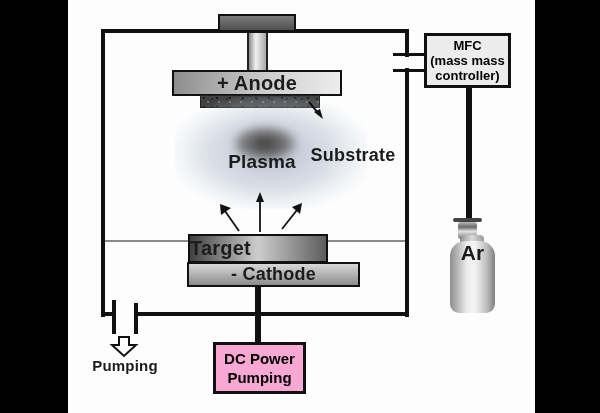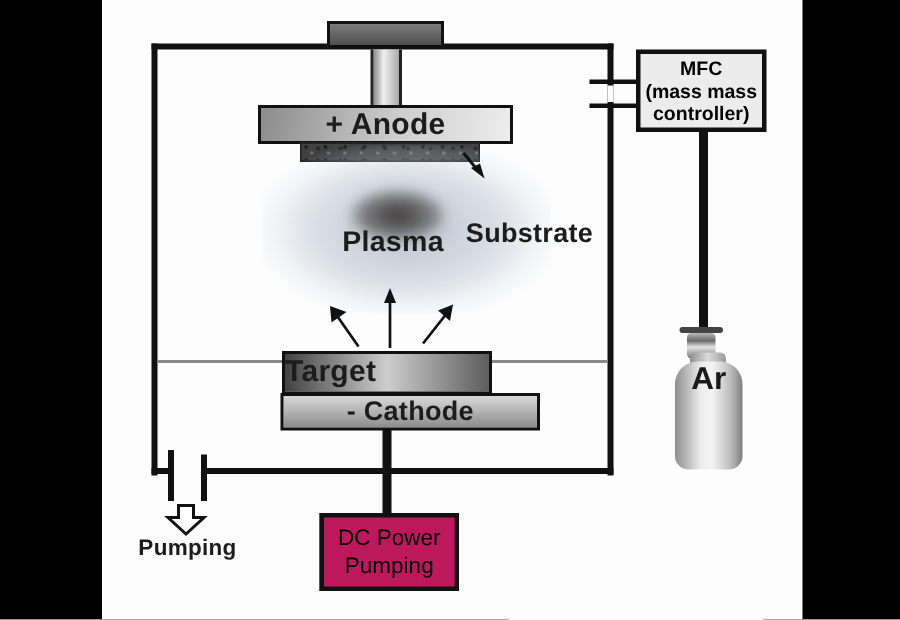--- a/index.html
+++ b/index.html
@@ -40,23 +40,23 @@
   .stage-line { left:105px; top:240px; width:300px; height:2px; background:#8a8a8a; }
 
   .target { left:188px; top:234px; width:140px; height:29px; border:2.5px solid #111;
             background:linear-gradient(90deg,#414141,#cdcdcd 50%,#5d5d5d);
             display:flex; align-items:center; font-size:20px; }
   .cathode { left:187px; top:262px; width:173px; height:25px; border:2px solid #111;
             background:linear-gradient(180deg,#d8d8d8,#8c8c8c);
             display:flex; align-items:center; justify-content:center; font-size:18px; }
 
   .power-line { left:255px; top:286px; width:6px; height:57px; background:#111; }
-  .dc-box { left:213px; top:342px; width:93px; height:52px; border:3px solid #111; background:#be185d;
+  .dc-box { left:213px; top:342px; width:93px; height:52px; border:3px solid #111; background:#f9a8d4;
             display:flex; flex-direction:column; align-items:center; justify-content:center;
-            font-size:15px; font-weight:normal; line-height:19px; }
+            font-size:15px; font-weight:bold; line-height:19px; }
 
   .pipe-v1 { left:112px; top:300px; width:4px; height:34px; background:#111; }
   .pipe-v2 { left:134px; top:303px; width:4px; height:31px; background:#111; }
   .pump-lbl { left:83px; top:357px; width:84px; font-size:15px; line-height:18px; }
 
   .mfc-pipe1 { left:393px; top:53px; width:32px; height:3px; background:#111; }
   .mfc-pipe2 { left:393px; top:69px; width:32px; height:3px; background:#111; }
   .mfc-box { left:424px; top:33px; width:87px; height:55px; border:3px solid #111; background:#ececec;
              display:flex; flex-direction:column; align-items:center; justify-content:center;
              font-size:13px; font-weight:bold; line-height:15px; }

